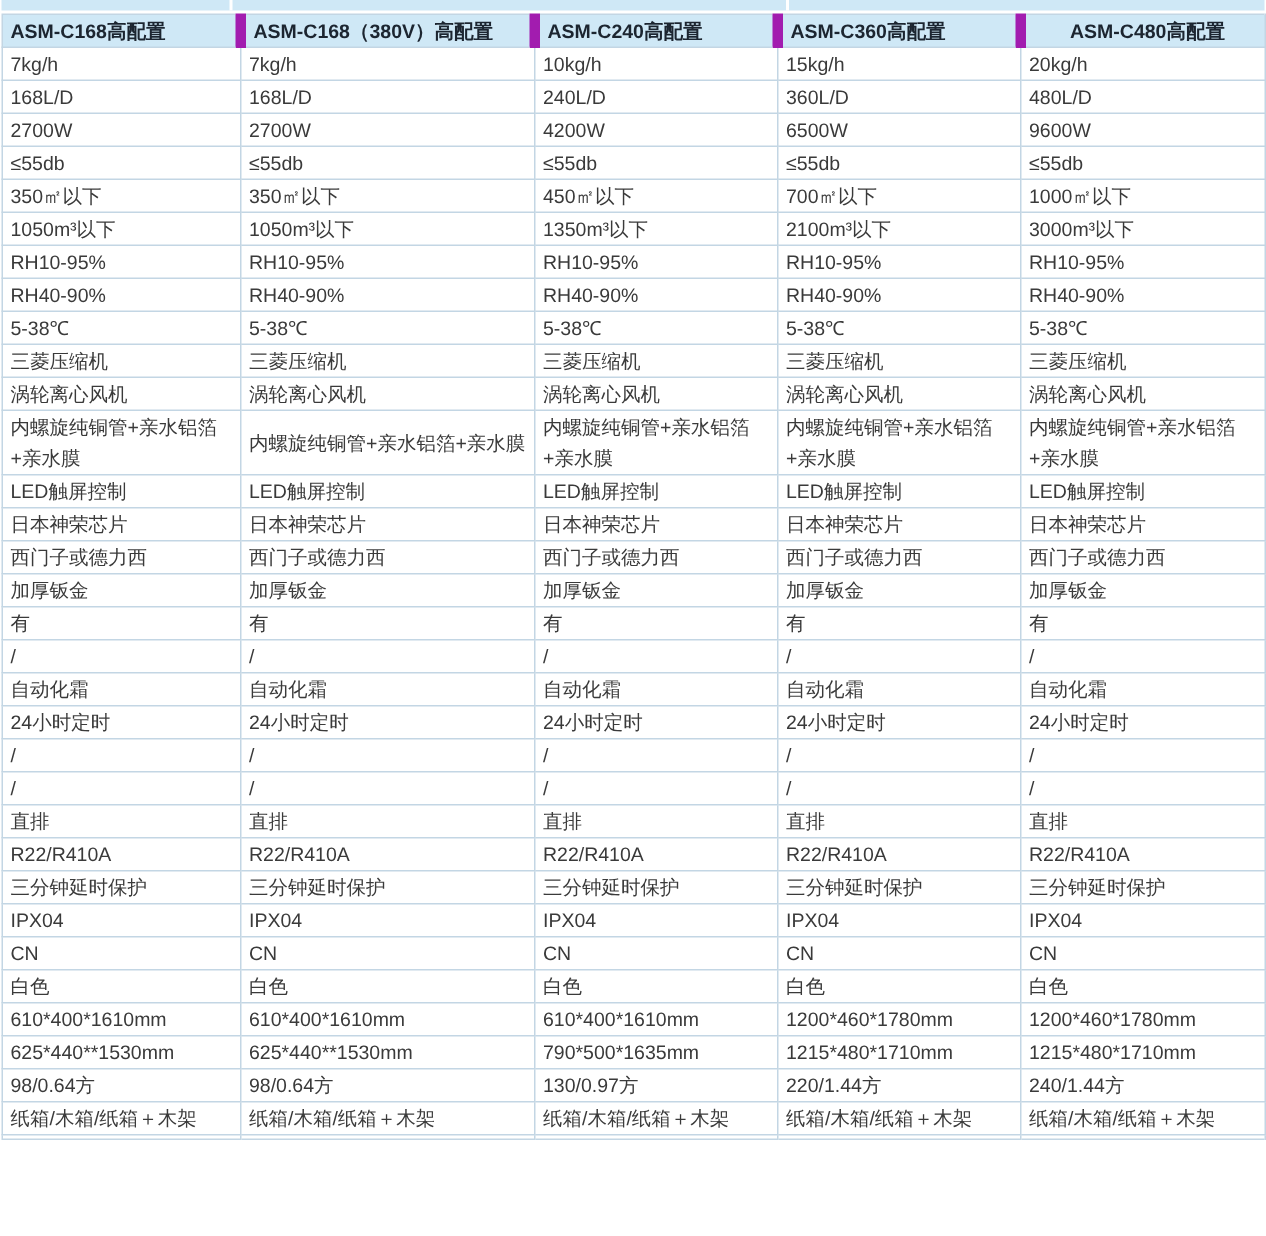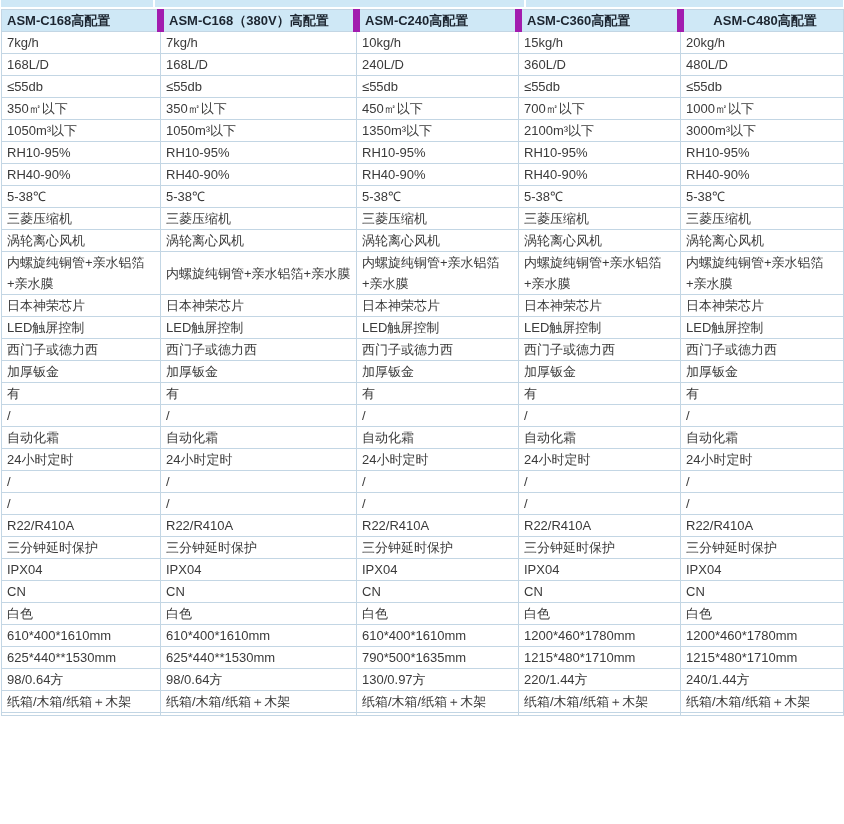--- a/index.html
+++ b/index.html
@@ -71,20 +71,27 @@
           <td>20kg/h</td>
         </tr>
         <tr>
           <td>168L/D</td>
           <td>168L/D</td>
           <td>240L/D</td>
           <td>360L/D</td>
           <td>480L/D</td>
         </tr>
         <tr>
+          <td>2700W</td>
+          <td>2700W</td>
+          <td>4200W</td>
+          <td>6500W</td>
+          <td>9600W</td>
+        </tr>
+        <tr>
           <td>≤55db</td>
           <td>≤55db</td>
           <td>≤55db</td>
           <td>≤55db</td>
           <td>≤55db</td>
         </tr>
         <tr>
           <td>350㎡以下</td>
           <td>350㎡以下</td>
           <td>450㎡以下</td>
@@ -134,88 +141,95 @@
           <td>涡轮离心风机</td>
         </tr>
         <tr>
           <td>内螺旋纯铜管+亲水铝箔+亲水膜</td>
           <td>内螺旋纯铜管+亲水铝箔+亲水膜</td>
           <td>内螺旋纯铜管+亲水铝箔+亲水膜</td>
           <td>内螺旋纯铜管+亲水铝箔+亲水膜</td>
           <td>内螺旋纯铜管+亲水铝箔+亲水膜</td>
         </tr>
         <tr>
-          <td>日本神荣芯片</td>
-          <td>日本神荣芯片</td>
-          <td>日本神荣芯片</td>
-          <td>日本神荣芯片</td>
-          <td>日本神荣芯片</td>
-        </tr>
-        <tr>
-          <td>LED触屏控制</td>
-          <td>LED触屏控制</td>
-          <td>LED触屏控制</td>
-          <td>LED触屏控制</td>
-          <td>LED触屏控制</td>
-        </tr>
-        <tr>
-          <td>西门子或德力西</td>
-          <td>西门子或德力西</td>
-          <td>西门子或德力西</td>
-          <td>西门子或德力西</td>
-          <td>西门子或德力西</td>
-        </tr>
-        <tr>
-          <td>加厚钣金</td>
-          <td>加厚钣金</td>
-          <td>加厚钣金</td>
-          <td>加厚钣金</td>
-          <td>加厚钣金</td>
-        </tr>
-        <tr>
-          <td>有</td>
-          <td>有</td>
-          <td>有</td>
-          <td>有</td>
-          <td>有</td>
-        </tr>
-        <tr>
-          <td>/</td>
-          <td>/</td>
-          <td>/</td>
-          <td>/</td>
-          <td>/</td>
-        </tr>
-        <tr>
-          <td>自动化霜</td>
-          <td>自动化霜</td>
-          <td>自动化霜</td>
-          <td>自动化霜</td>
-          <td>自动化霜</td>
-        </tr>
-        <tr>
-          <td>24小时定时</td>
-          <td>24小时定时</td>
-          <td>24小时定时</td>
-          <td>24小时定时</td>
-          <td>24小时定时</td>
-        </tr>
-        <tr>
-          <td>/</td>
-          <td>/</td>
-          <td>/</td>
-          <td>/</td>
-          <td>/</td>
-        </tr>
-        <tr>
-          <td>/</td>
-          <td>/</td>
-          <td>/</td>
-          <td>/</td>
-          <td>/</td>
+          <td>LED触屏控制</td>
+          <td>LED触屏控制</td>
+          <td>LED触屏控制</td>
+          <td>LED触屏控制</td>
+          <td>LED触屏控制</td>
+        </tr>
+        <tr>
+          <td>日本神荣芯片</td>
+          <td>日本神荣芯片</td>
+          <td>日本神荣芯片</td>
+          <td>日本神荣芯片</td>
+          <td>日本神荣芯片</td>
+        </tr>
+        <tr>
+          <td>西门子或德力西</td>
+          <td>西门子或德力西</td>
+          <td>西门子或德力西</td>
+          <td>西门子或德力西</td>
+          <td>西门子或德力西</td>
+        </tr>
+        <tr>
+          <td>加厚钣金</td>
+          <td>加厚钣金</td>
+          <td>加厚钣金</td>
+          <td>加厚钣金</td>
+          <td>加厚钣金</td>
+        </tr>
+        <tr>
+          <td>有</td>
+          <td>有</td>
+          <td>有</td>
+          <td>有</td>
+          <td>有</td>
+        </tr>
+        <tr>
+          <td>/</td>
+          <td>/</td>
+          <td>/</td>
+          <td>/</td>
+          <td>/</td>
+        </tr>
+        <tr>
+          <td>自动化霜</td>
+          <td>自动化霜</td>
+          <td>自动化霜</td>
+          <td>自动化霜</td>
+          <td>自动化霜</td>
+        </tr>
+        <tr>
+          <td>24小时定时</td>
+          <td>24小时定时</td>
+          <td>24小时定时</td>
+          <td>24小时定时</td>
+          <td>24小时定时</td>
+        </tr>
+        <tr>
+          <td>/</td>
+          <td>/</td>
+          <td>/</td>
+          <td>/</td>
+          <td>/</td>
+        </tr>
+        <tr>
+          <td>/</td>
+          <td>/</td>
+          <td>/</td>
+          <td>/</td>
+          <td>/</td>
+        </tr>
+        <tr>
+          <td>直排</td>
+          <td>直排</td>
+          <td>直排</td>
+          <td>直排</td>
+          <td>直排</td>
         </tr>
         <tr>
           <td>R22/R410A</td>
           <td>R22/R410A</td>
           <td>R22/R410A</td>
           <td>R22/R410A</td>
           <td>R22/R410A</td>
         </tr>
         <tr>
           <td>三分钟延时保护</td>

